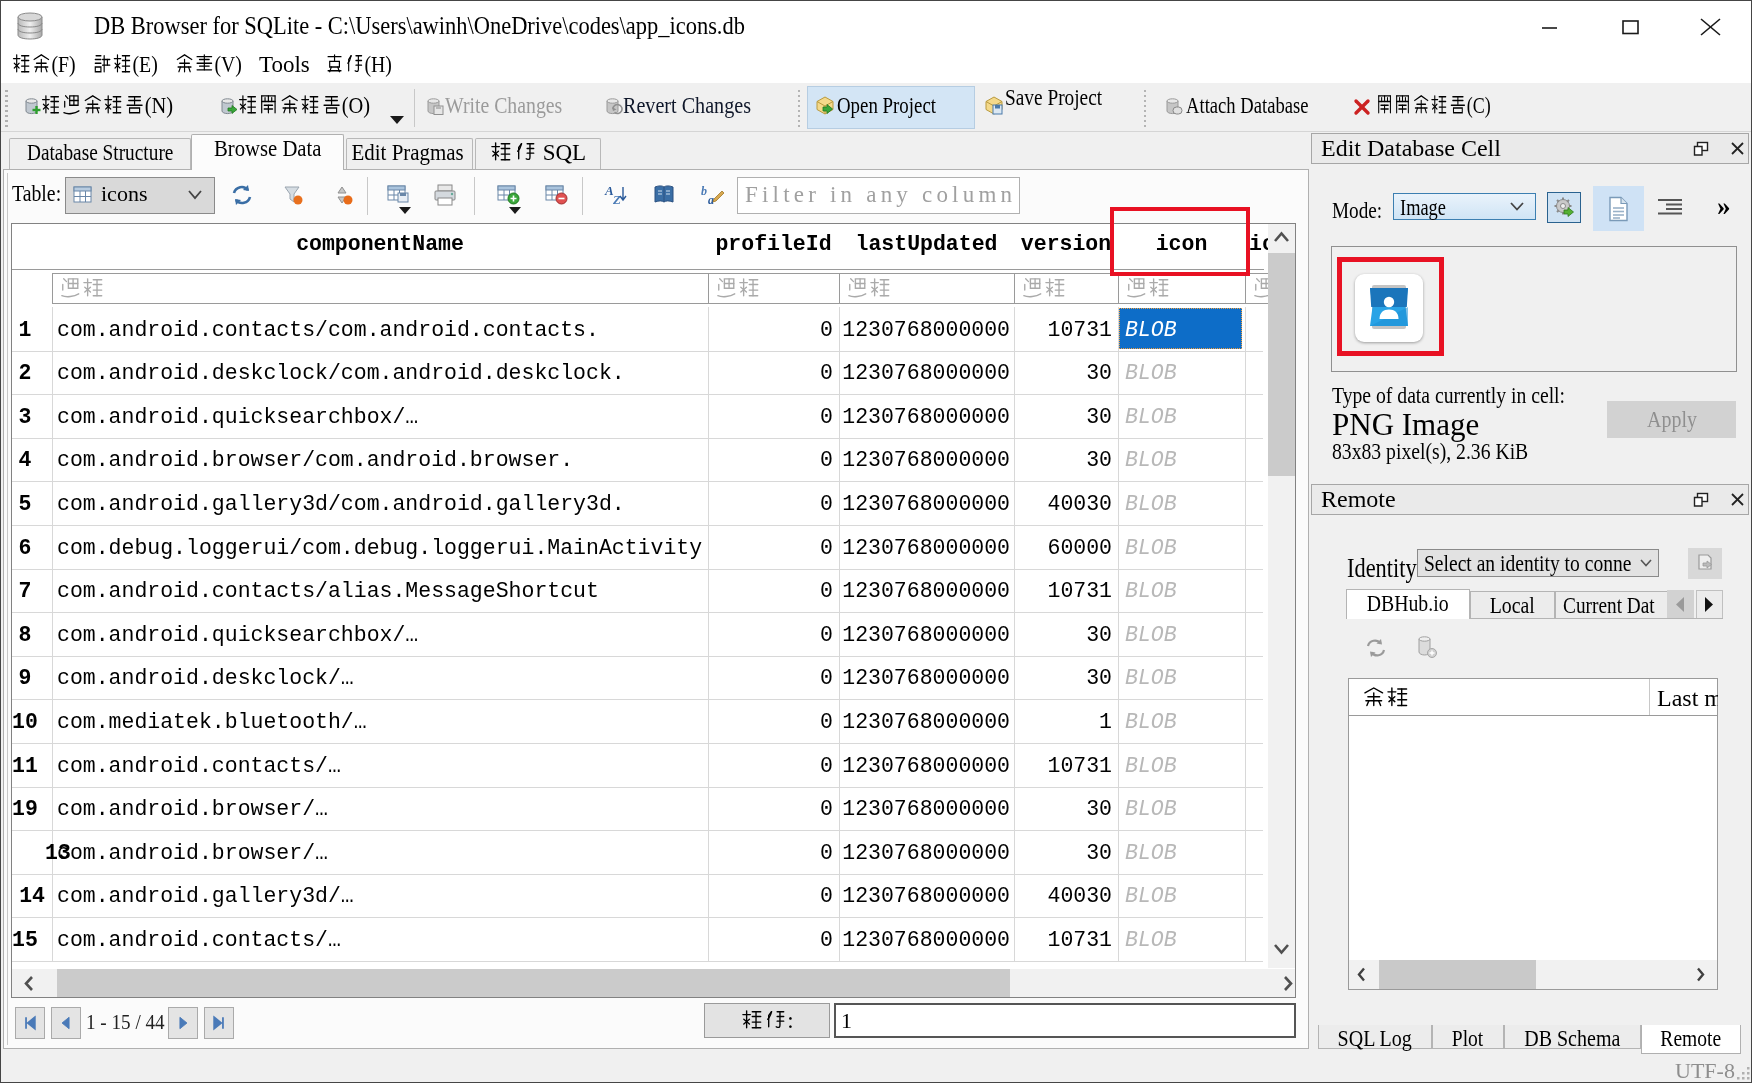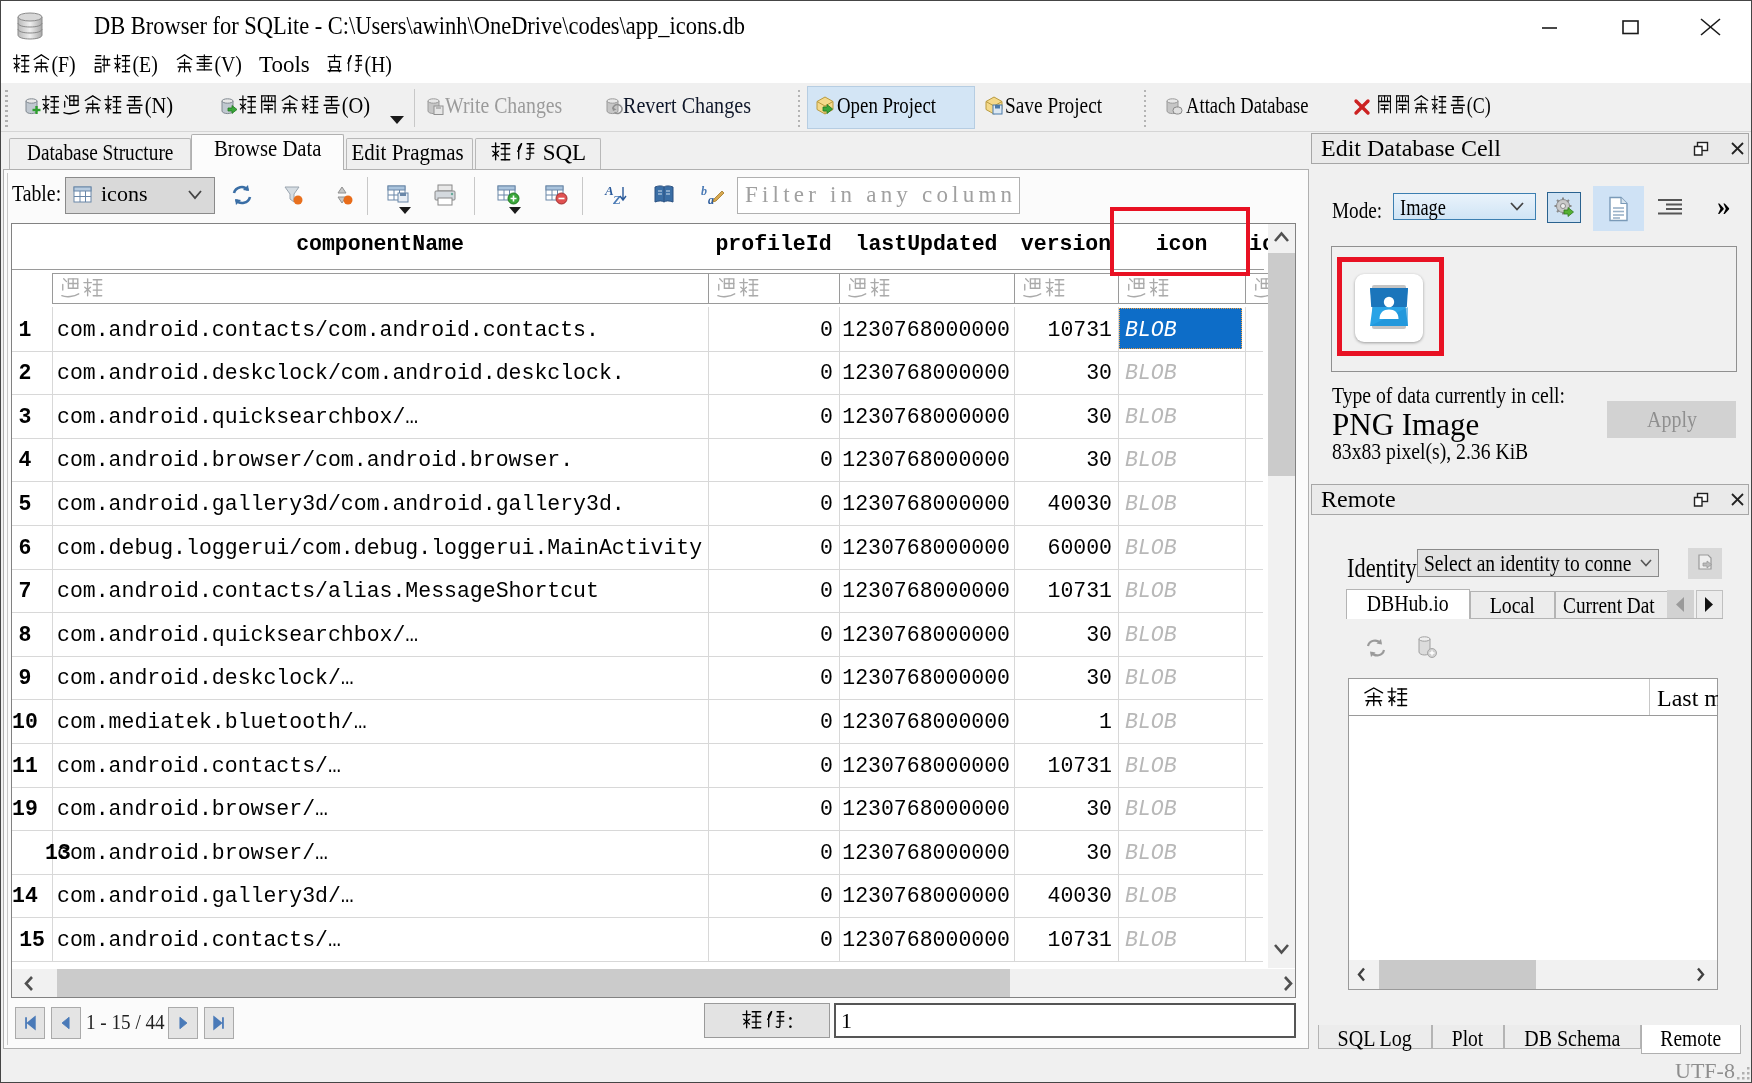--- a/index.html
+++ b/index.html
@@ -234,21 +234,21 @@
 <path d="M2 5.5 L10 10 L18 5.5 M10 10 V18" fill="none" stroke="#b99a3e"></path>
     <path d="M8 11 H12 V8.5 L17.5 13 L12 17.5 V15 H8 Z" fill="#3aa63a" stroke="#1e7a1e" stroke-width="0.8"></path>
   </svg>
 <div class="abs" style="left:836px;top:92px;font-size:23px;"><span style="display:inline-block;transform:scaleX(0.820);transform-origin:left center;white-space:pre;">Open Project</span></div>
 <svg class="abs" style="left:983px;top:95px" width="20" height="20" viewBox="0 0 20 20">
 <path d="M10 1 L18 5.5 V13.5 L10 18 L2 13.5 V5.5 Z" fill="#f4d98a" stroke="#b99a3e"></path>
 <path d="M2 5.5 L10 10 L18 5.5 M10 10 V18" fill="none" stroke="#b99a3e"></path>
     <rect x="9" y="9" width="9" height="9" fill="#dce8f2" stroke="#4a7aaa"></rect>
     <rect x="11" y="9" width="5" height="3.5" fill="#4a7aaa"></rect>
   </svg>
-<div class="abs" style="left:1004px;top:92px;font-size:23px;"><span style="display:inline-block;transform:scaleX(0.840);transform-origin:left center;white-space:pre;">Save Project</span></div>
+<div class="abs" style="left:1004px;top:84px;font-size:23px;"><span style="display:inline-block;transform:scaleX(0.840);transform-origin:left center;white-space:pre;">Save Project</span></div>
 <div class="abs" style="left:1143px;top:86px;width:2px;height:40px;background:repeating-linear-gradient(0deg,#b4b4b4 0 2px,transparent 2px 5px);"></div>
 <svg class="abs" style="left:1163px;top:96px" width="19" height="19" viewBox="0 0 19 19">
     <path d="M3 4 V14 C3 15.6 6 16.6 8.5 16.6 C11 16.6 14 15.6 14 14 V4" fill="#c6c6c6" stroke="#9a9a9a"></path>
     <ellipse cx="8.5" cy="4" rx="5.5" ry="2.2" fill="#e8e8e8" stroke="#9a9a9a"></ellipse>
     <rect x="9" y="10" width="9" height="7" rx="3.5" fill="#e0e0e0" stroke="#888"></rect>
   </svg>
 <div class="abs" style="left:1185px;top:92px;font-size:23px;"><span style="display:inline-block;transform:scaleX(0.810);transform-origin:left center;white-space:pre;">Attach Database</span></div>
 <svg class="abs" style="left:1352px;top:97px" width="18" height="18" viewBox="0 0 18 18">
     <g stroke="#cc2222" stroke-width="3.4" stroke-linecap="round">
       <line x1="3" y1="3" x2="15" y2="15"></line>
@@ -621,28 +621,28 @@
 <div class="abs mono" style="left:1013px;top:796.1px;width:98px;text-align:right;font-size:21.5px;">30</div>
 <div class="abs mono" style="left:1124px;top:796.1px;font-size:21.5px;font-style:italic;color:#b8b8b8;">BLOB</div>
 <div class="abs" style="left:11px;top:829.2px;width:1251px;height:1px;background:#d8d8d8;"></div>
 <div class="abs mono" style="left:4px;top:839.7px;width:40px;text-align:center;font-size:21.5px;font-weight:bold;padding-left:40px;">13</div>
 <div class="abs mono" style="left:56px;top:839.7px;font-size:21.5px;white-space:pre;">com.android.browser/…</div>
 <div class="abs mono" style="left:707px;top:839.7px;width:125px;text-align:right;font-size:21.5px;">0</div>
 <div class="abs mono" style="left:838px;top:839.7px;width:171px;text-align:right;font-size:21.5px;">1230768000000</div>
 <div class="abs mono" style="left:1013px;top:839.7px;width:98px;text-align:right;font-size:21.5px;">30</div>
 <div class="abs mono" style="left:1124px;top:839.7px;font-size:21.5px;font-style:italic;color:#b8b8b8;">BLOB</div>
 <div class="abs" style="left:11px;top:872.8px;width:1251px;height:1px;background:#d8d8d8;"></div>
-<div class="abs mono" style="left:4px;top:883.3px;width:40px;text-align:center;font-size:21.5px;font-weight:bold;">14</div>
+<div class="abs mono" style="left:4px;top:883.3px;width:40px;text-align:right;font-size:21.5px;font-weight:bold;">14</div>
 <div class="abs mono" style="left:56px;top:883.3px;font-size:21.5px;white-space:pre;">com.android.gallery3d/…</div>
 <div class="abs mono" style="left:707px;top:883.3px;width:125px;text-align:right;font-size:21.5px;">0</div>
 <div class="abs mono" style="left:838px;top:883.3px;width:171px;text-align:right;font-size:21.5px;">1230768000000</div>
 <div class="abs mono" style="left:1013px;top:883.3px;width:98px;text-align:right;font-size:21.5px;">40030</div>
 <div class="abs mono" style="left:1124px;top:883.3px;font-size:21.5px;font-style:italic;color:#b8b8b8;">BLOB</div>
 <div class="abs" style="left:11px;top:916.4px;width:1251px;height:1px;background:#d8d8d8;"></div>
-<div class="abs mono" style="left:4px;top:926.9px;width:40px;text-align:right;font-size:21.5px;font-weight:bold;">15</div>
+<div class="abs mono" style="left:4px;top:926.9px;width:40px;text-align:center;font-size:21.5px;font-weight:bold;">15</div>
 <div class="abs mono" style="left:56px;top:926.9px;font-size:21.5px;white-space:pre;">com.android.contacts/…</div>
 <div class="abs mono" style="left:707px;top:926.9px;width:125px;text-align:right;font-size:21.5px;">0</div>
 <div class="abs mono" style="left:838px;top:926.9px;width:171px;text-align:right;font-size:21.5px;">1230768000000</div>
 <div class="abs mono" style="left:1013px;top:926.9px;width:98px;text-align:right;font-size:21.5px;">10731</div>
 <div class="abs mono" style="left:1124px;top:926.9px;font-size:21.5px;font-style:italic;color:#b8b8b8;">BLOB</div>
 <div class="abs" style="left:11px;top:960.0px;width:1251px;height:1px;background:#d8d8d8;"></div>
 <div class="abs" style="left:1267px;top:223px;width:27px;height:744px;background:#f1f1f1;"></div>
 <svg class="abs" style="left:1271px;top:229px" width="19" height="14" viewBox="0 0 19 14">
     <path d="M3 11 L9.5 3.5 L16 11" fill="none" stroke="#505050" stroke-width="2.6"></path>
   </svg>

